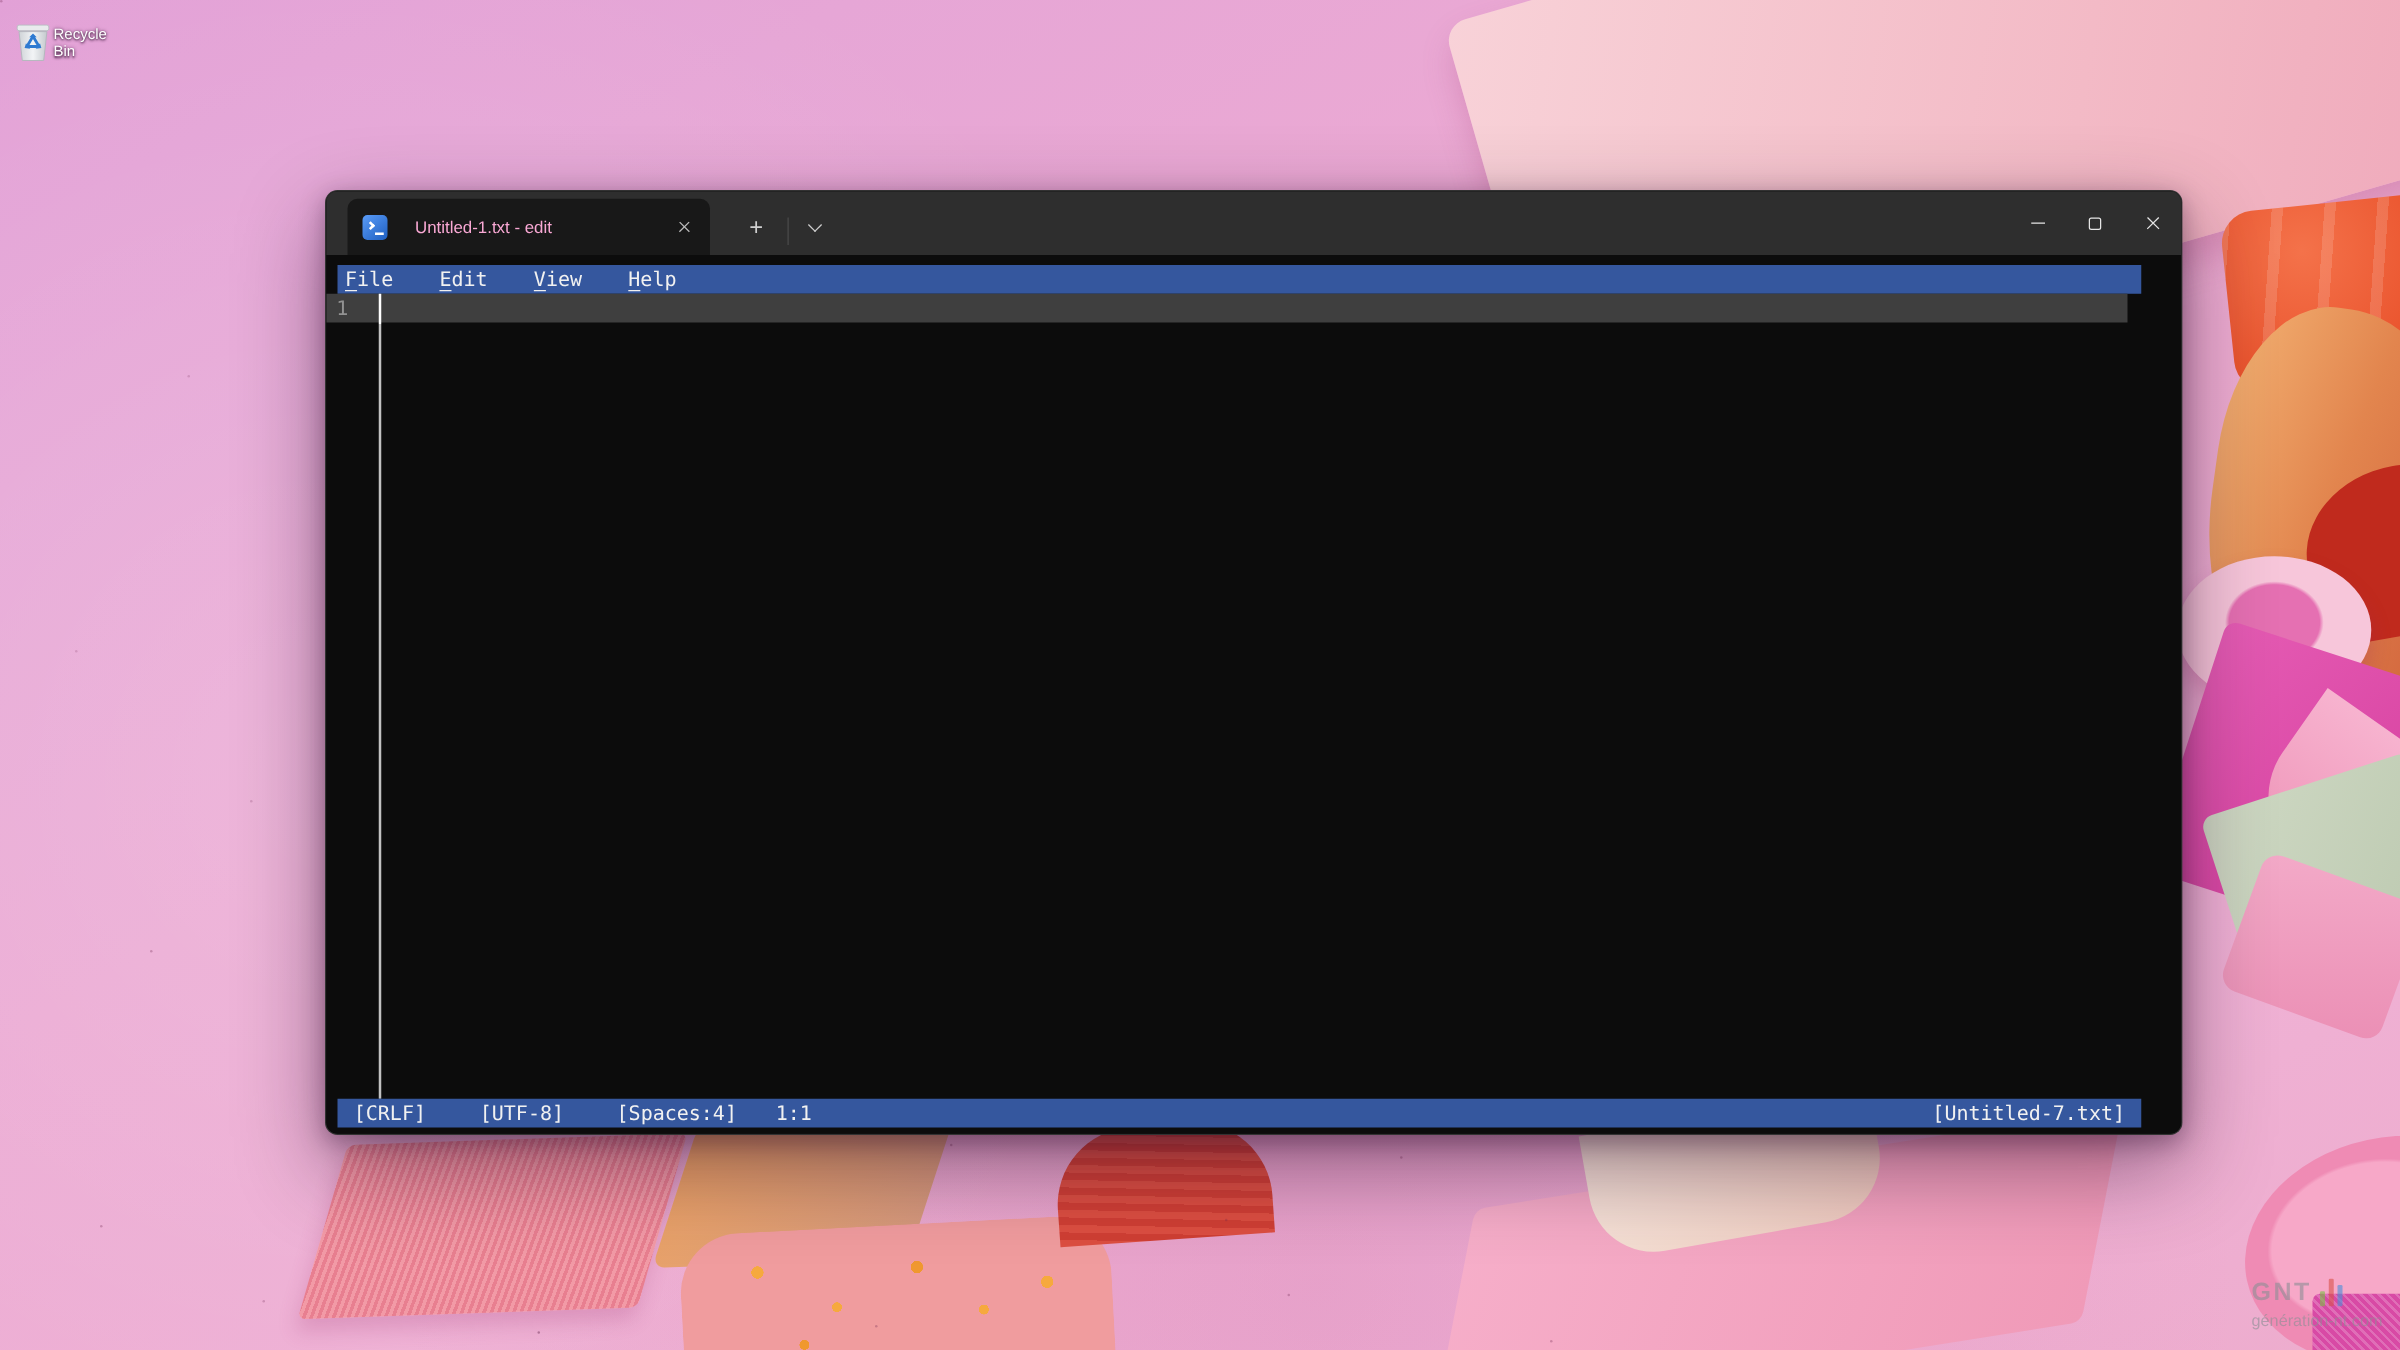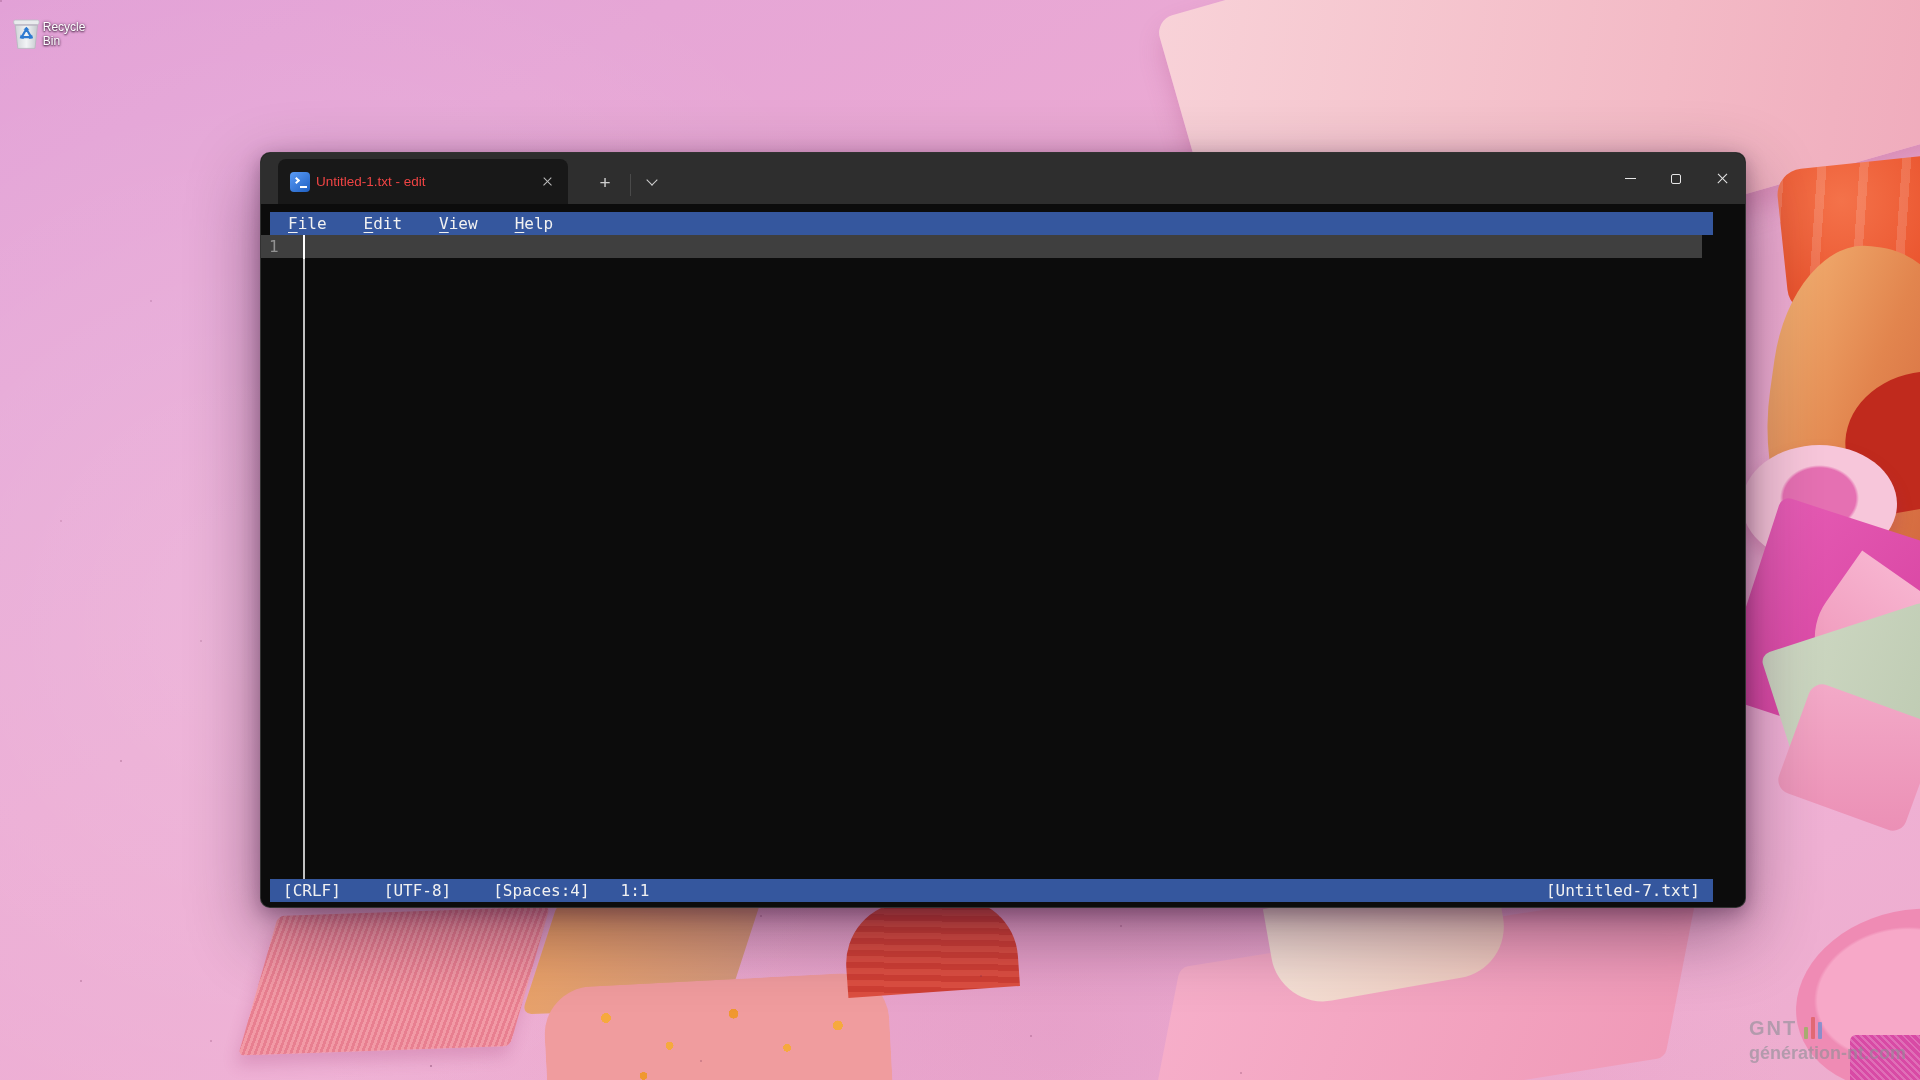--- a/index.html
+++ b/index.html
@@ -89,21 +89,21 @@
     background: #0c0c0c; border-radius: 10px; border: 1px solid rgba(70,70,70,.65);
     box-shadow: 0 26px 70px rgba(40,8,40,.45), 0 6px 20px rgba(40,8,40,.35); overflow: hidden; }
   .titlebar { position: relative; height: 51px; background: #2e2e2e; display: flex; align-items: flex-end; }
   .tab { width: 290px; height: 45px; margin-left: 17px; background: #181818; border-radius: 8px 8px 0 0;
     display: flex; align-items: center; padding: 0 8px 0 12px; }
   .ps-icon { width: 20px; height: 20px; border-radius: 4px; flex: 0 0 auto; position: relative;
     background: linear-gradient(140deg, #5a9cf8, #1f5fc0); }
   .ps-icon .chev { position: absolute; left: 4px; top: 6px; width: 5px; height: 5px;
     border-top: 2px solid #fff; border-right: 2px solid #fff; transform: rotate(45deg); }
   .ps-icon .bar { position: absolute; right: 3px; bottom: 4px; width: 7px; height: 2px; background: #fff; }
-  .tab-title { flex: 1; margin-left: 6px; font-size: 13.5px; font-weight: 500; color: #ef4444;
+  .tab-title { flex: 1; margin-left: 22px; font-size: 13.5px; font-weight: 500; color: #f9a8d4;
     white-space: nowrap; overflow: hidden; }
   .icon-x { position: relative; width: 13px; height: 13px; }
   .icon-x::before, .icon-x::after { content: ""; position: absolute; left: 0; top: 6px; width: 13px; height: 1.3px;
     background: #bdbdbd; }
   .icon-x::before { transform: rotate(45deg); } .icon-x::after { transform: rotate(-45deg); }
   .tab-close { width: 26px; height: 26px; display: flex; align-items: center; justify-content: center;
     border-radius: 4px; }
   .tab-close .icon-x { width: 11px; height: 11px; }
   .tab-close .icon-x::before, .tab-close .icon-x::after { width: 11px; top: 5px; }
   .tb-btn { width: 38px; height: 38px; margin-bottom: 3px; display: flex; align-items: center;
@@ -116,21 +116,21 @@
   .ctrl { width: 46px; height: 100%; display: flex; align-items: center; justify-content: center; }
   .min-bar { width: 11px; height: 1.4px; background: #e6e6e6; }
   .max-box { width: 10px; height: 10px; border: 1.3px solid #e6e6e6; border-radius: 2px; }
   .ctrl .icon-x::before, .ctrl .icon-x::after { background: #e6e6e6; }
 
   
   .content { position: absolute; left: 0; right: 0; top: 51px; bottom: 0; background: #0c0c0c;
     border-radius: 0 0 10px 10px; font-family: "DejaVu Sans Mono", "Liberation Mono", monospace;
     font-size: 16px; color: #f1f1f1; }
   .menubar { position: absolute; left: 9px; top: 8px; width: 1443px; height: 23px; background: #35579e;
-    display: flex; align-items: center; padding-left: 18px; }
+    display: flex; align-items: center; padding-left: 6px; }
   .menu-item { margin-right: 37px; cursor: default; }
   .accel { text-decoration: underline; text-underline-offset: 3px; }
   .current-line { position: absolute; left: 0; top: 31px; width: 1441px; height: 23px; background: #3f3f3f;
     display: flex; align-items: center; }
   .line-number { color: #929292; padding-left: 8px; }
   .cursor-line { position: absolute; left: 42px; top: 31px; width: 2px; height: 644px;
     background: linear-gradient(180deg, #ffffff 0 24px, #c2c2c2 24px); }
   .statusbar { position: absolute; left: 9px; top: 675px; width: 1443px; height: 23px; background: #35579e;
     display: flex; align-items: center; padding: 0 13px; }
   .st-item { cursor: default; }
@@ -139,21 +139,21 @@
 
   
   .watermark { position: absolute; right: 14px; bottom: 16px; z-index: 6; opacity: .6; text-align: left; }
   .wm-top { display: flex; align-items: flex-end; gap: 7px; }
   .wm-title { font-size: 20px; font-weight: bold; letter-spacing: 2px; color: #8d8f96; line-height: 26px; }
   .wm-bars { display: flex; align-items: flex-end; gap: 3px; padding-bottom: 2px; }
   .wm-bars i { display: block; width: 4px; border-radius: 1px; }
   .wm-bar-green { height: 12px; background: #7ac143; }
   .wm-bar-red { height: 22px; background: #d9534a; }
   .wm-bar-blue { height: 17px; background: #4a90d9; }
-  .wm-sub { font-size: 18px; color: #8d8f96; margin-top: 2px; font-weight: bold; }
+  .wm-sub { font-size: 13px; color: #8d8f96; margin-top: 2px; }
 </style>
 </head>
 <body>
 
 <div id="stage">
 
   <div class="shape slab-top-right"></div>
   <div class="shape cushion"></div>
   <div class="shape tube"></div>
   <div class="shape tube-hole"></div>

